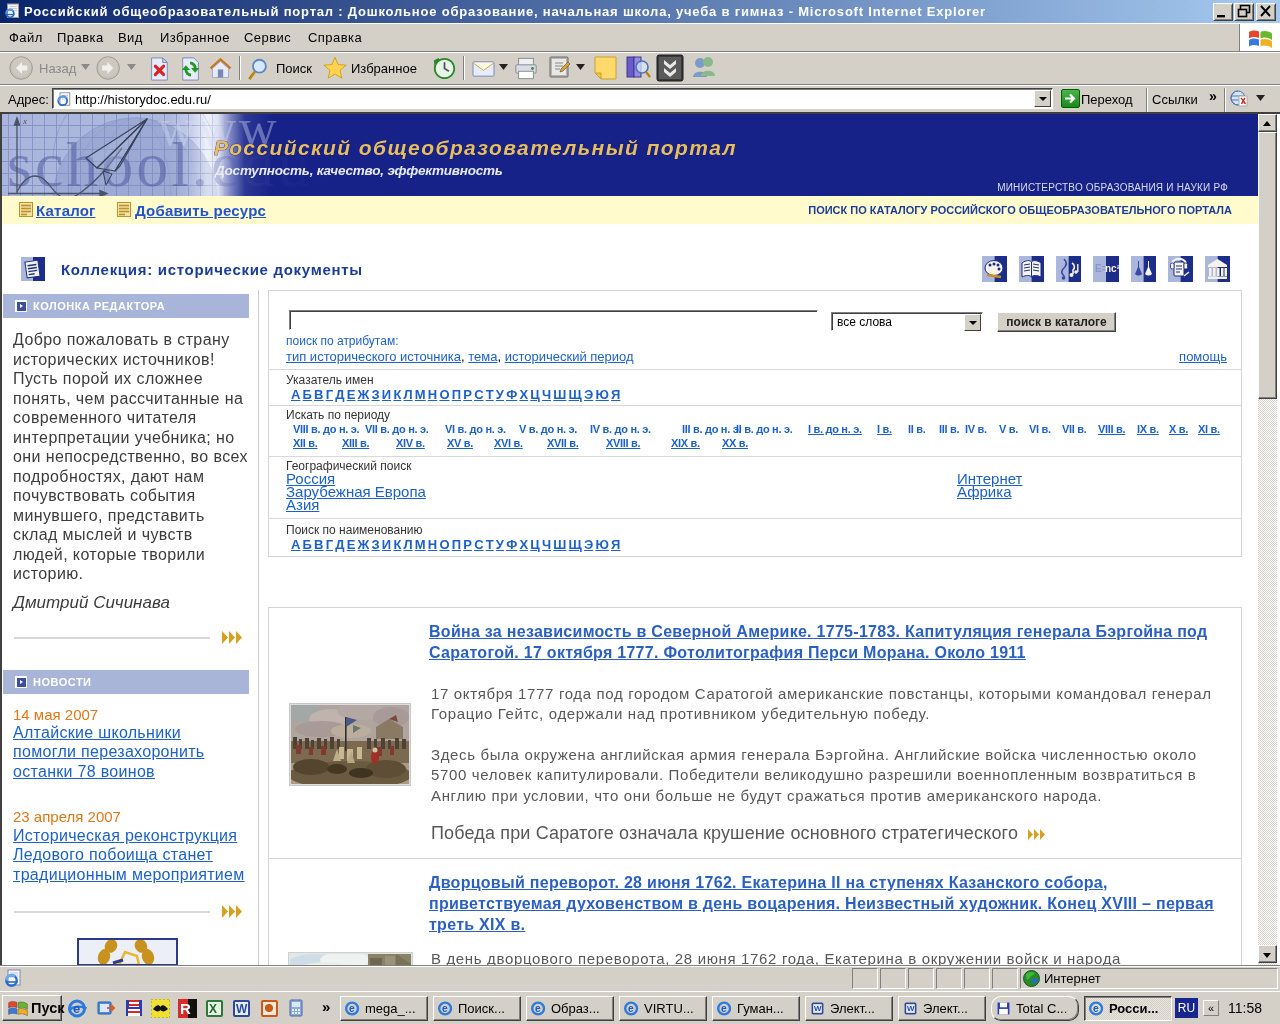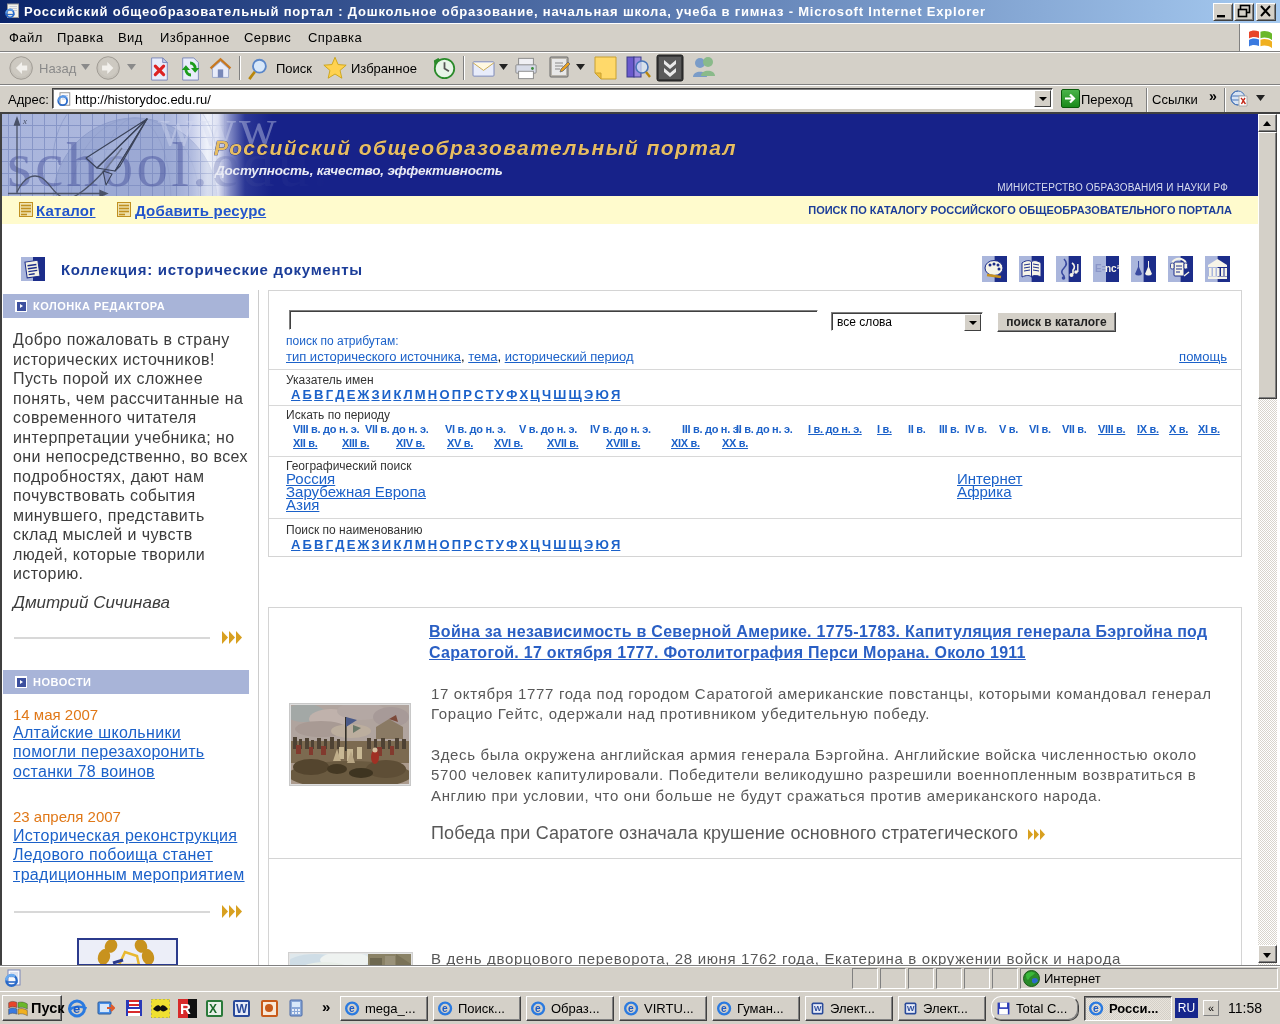--- a/index.html
+++ b/index.html
@@ -644,20 +644,21 @@
       <div class="abs artp" style="left:162px;top:137px;width:802px;">Здесь была окружена английская армия генерала Бэргойна. Английские войска численностью около 5700 человек капитулировали. Победители великодушно разрешили военнопленным возвратиться в Англию при условии, что они больше не будут сражаться против американского народа.</div>
       <div class="abs artp artp3" style="left:162px;top:215px;width:802px;">Победа при Саратоге означала крушение основного стратегического&nbsp; <svg width="20" height="11" viewBox="0 0 20 11" style="vertical-align:-1px;">
             <g fill="#d8a020">
               <path d="M0 0 L5 5.5 L0 11 Z"></path>
               <path d="M6 0 L11 5.5 L6 11 Z"></path>
               <path d="M12 0 L17 5.5 L12 11 Z"></path>
             </g>
           </svg></div>
     </div>
     <div class="panel" id="art2" style="top:744px;height:160px;">
+      <div class="abs arttitle" style="left:160px;top:13px;width:812px;"><a href="#">Дворцовый переворот. 28 июня 1762. Екатерина II на ступенях Казанского собора, приветствуемая духовенством в день воцарения. Неизвестный художник. Конец XVIII – первая треть XIX в.</a></div>
       <div class="abs" style="left:8px;top:200px;"></div>
       <div class="abs" style="left:19px;top:93px;width:125px;height:60px;background:#e4e4e4;border:1px solid #d0d0d0;padding:1px;">
         <svg width="121" height="56" viewBox="0 0 121 56" preserveAspectRatio="none">
             <rect width="121" height="56" fill="#dfe8ec"></rect>
             <ellipse cx="25" cy="10" rx="28" ry="10" fill="#cfdde6"></ellipse>
             <ellipse cx="55" cy="6" rx="25" ry="8" fill="#eef2f0"></ellipse>
             <ellipse cx="35" cy="20" rx="30" ry="12" fill="#e8eee8"></ellipse>
             <ellipse cx="15" cy="28" rx="20" ry="10" fill="#d4e2e8"></ellipse>
             <rect x="78" y="0" width="43" height="56" fill="#8a8266"></rect>
             <rect x="80" y="4" width="12" height="52" fill="#6e6850"></rect>

